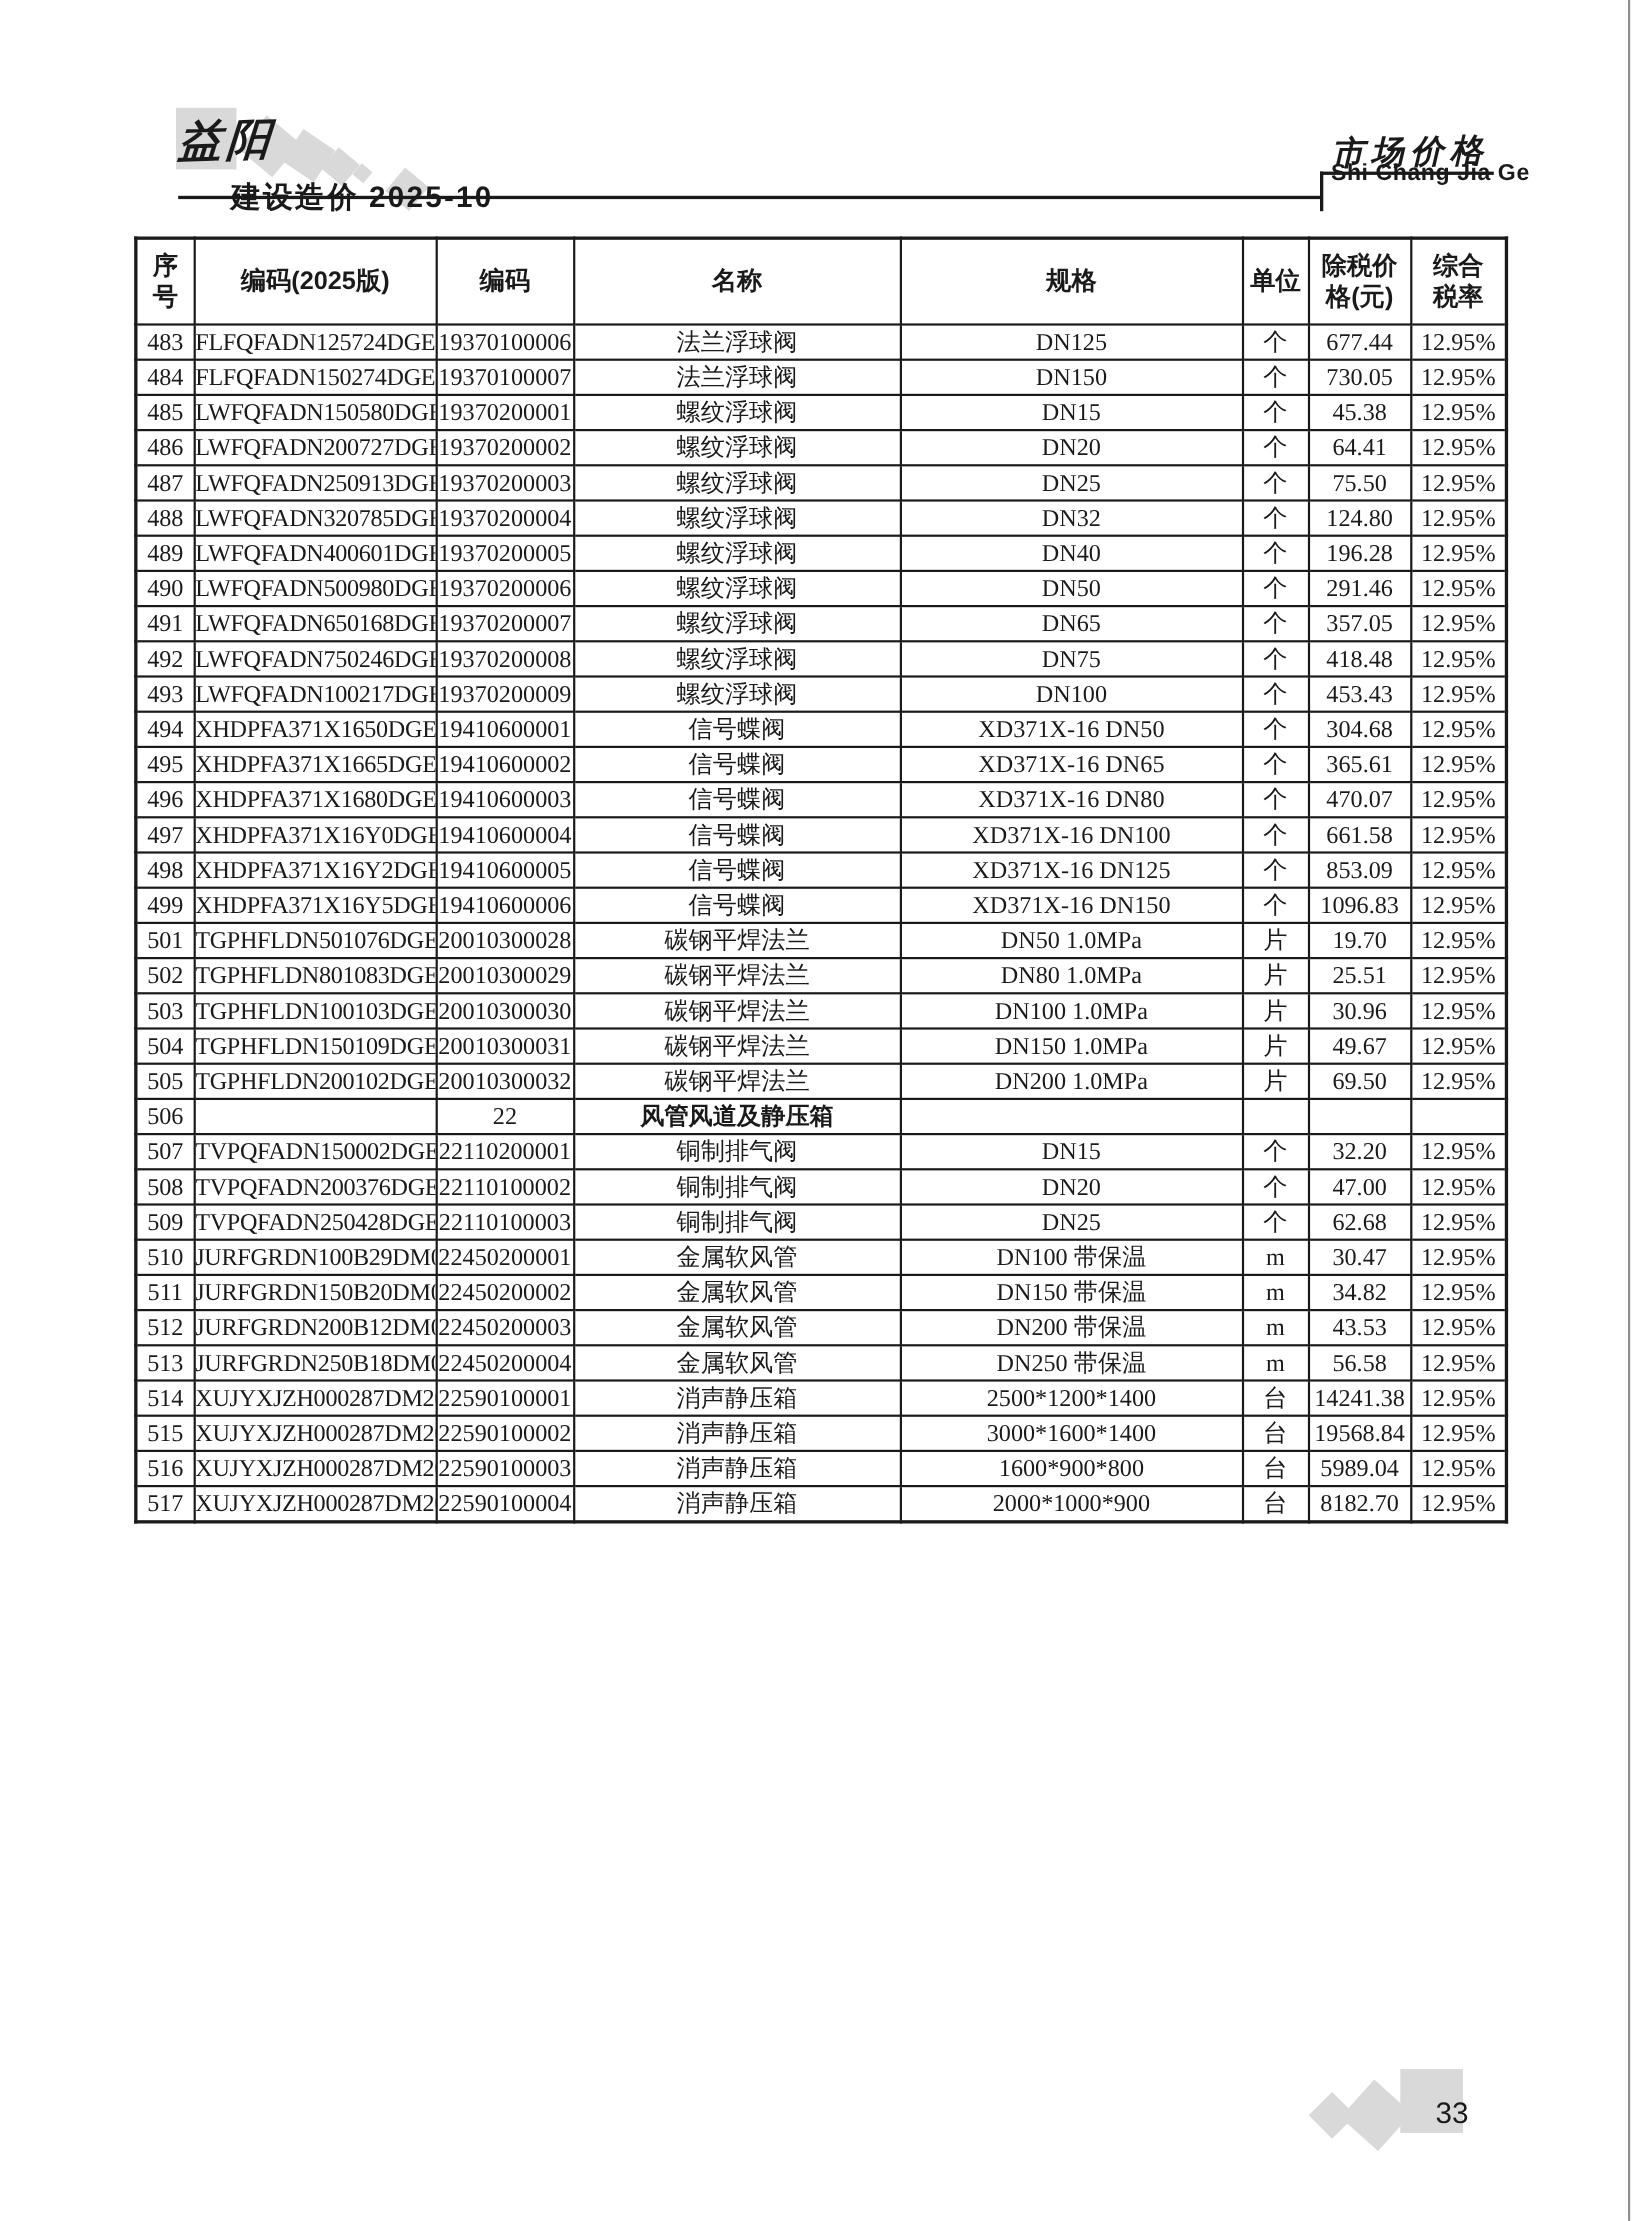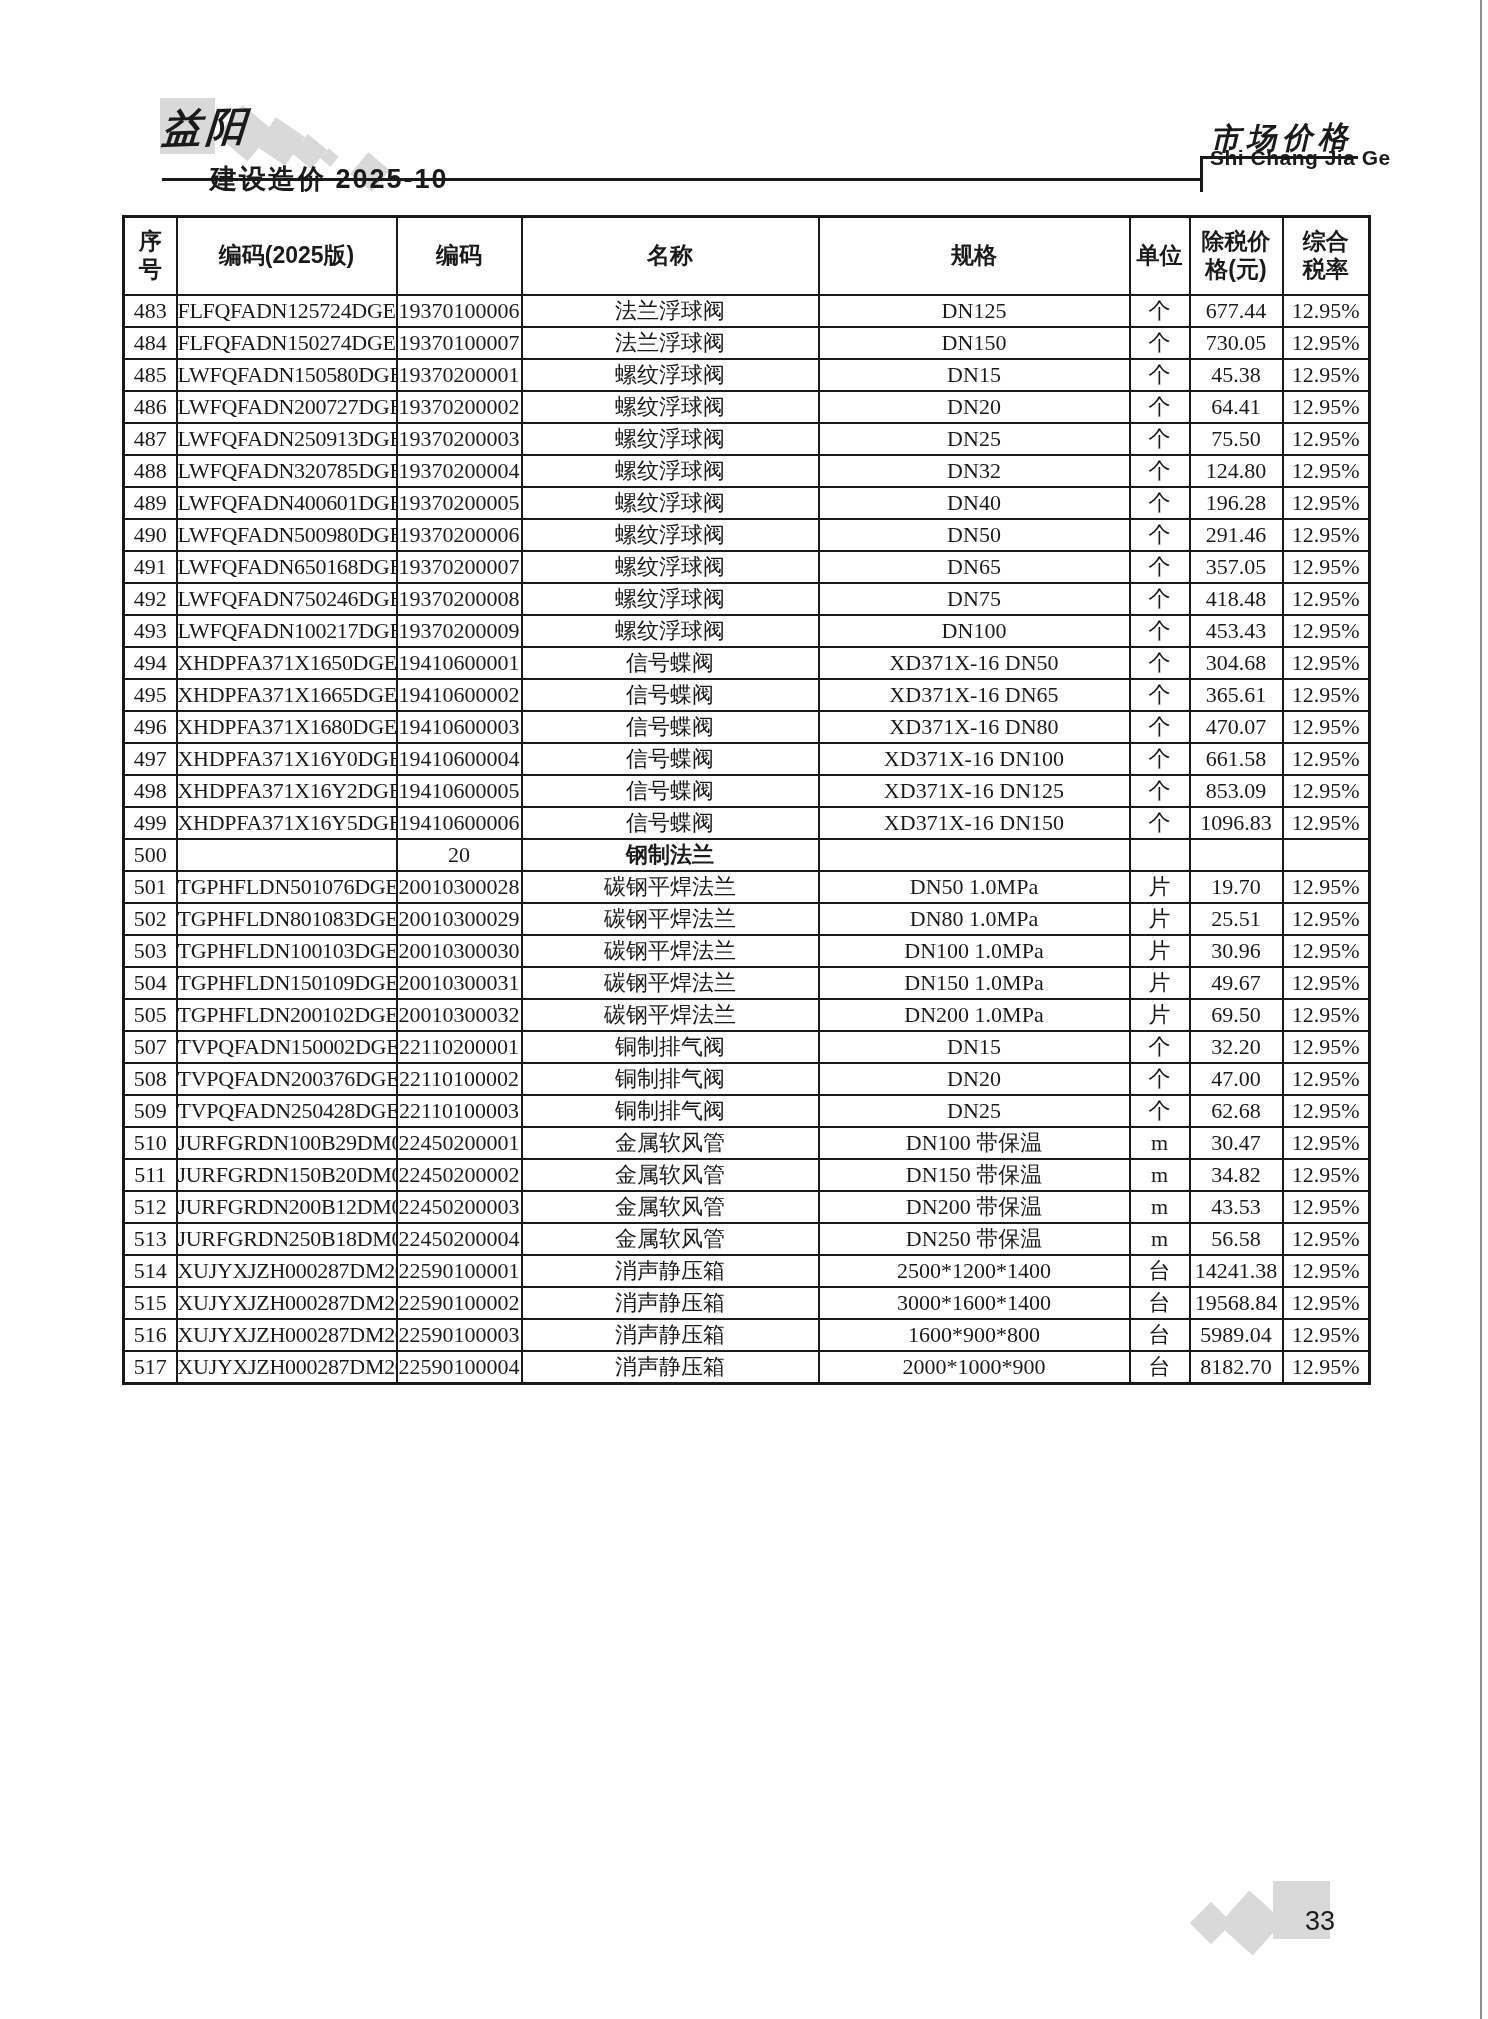--- a/index.html
+++ b/index.html
@@ -277,30 +277,20 @@
       <tr>
         <td class="cell-no">499</td>
         <td class="cell-code2025">XHDPFA371X16Y5DGE0</td>
         <td class="cell-code">19410600006</td>
         <td class="cell-name">信号蝶阀</td>
         <td class="cell-spec">XD371X-16 DN150</td>
         <td class="cell-unit">个</td>
         <td class="cell-price">1096.83</td>
         <td class="cell-tax">12.95%</td>
       </tr>
-      <tr class="section-row">
-        <td class="cell-no">500</td>
-        <td class="cell-code2025"></td>
-        <td class="cell-code">20</td>
-        <td class="cell-name">钢制法兰</td>
-        <td class="cell-spec"></td>
-        <td class="cell-unit"></td>
-        <td class="cell-price"></td>
-        <td class="cell-tax"></td>
-      </tr>
       <tr>
         <td class="cell-no">501</td>
         <td class="cell-code2025">TGPHFLDN501076DGE0</td>
         <td class="cell-code">20010300028</td>
         <td class="cell-name">碳钢平焊法兰</td>
         <td class="cell-spec">DN50 1.0MPa</td>
         <td class="cell-unit">片</td>
         <td class="cell-price">19.70</td>
         <td class="cell-tax">12.95%</td>
       </tr>
@@ -337,20 +327,30 @@
       <tr>
         <td class="cell-no">505</td>
         <td class="cell-code2025">TGPHFLDN200102DGE0</td>
         <td class="cell-code">20010300032</td>
         <td class="cell-name">碳钢平焊法兰</td>
         <td class="cell-spec">DN200 1.0MPa</td>
         <td class="cell-unit">片</td>
         <td class="cell-price">69.50</td>
         <td class="cell-tax">12.95%</td>
       </tr>
+      <tr class="section-row">
+        <td class="cell-no">506</td>
+        <td class="cell-code2025"></td>
+        <td class="cell-code">22</td>
+        <td class="cell-name">风管风道及静压箱</td>
+        <td class="cell-spec"></td>
+        <td class="cell-unit"></td>
+        <td class="cell-price"></td>
+        <td class="cell-tax"></td>
+      </tr>
       <tr>
         <td class="cell-no">507</td>
         <td class="cell-code2025">TVPQFADN150002DGE0</td>
         <td class="cell-code">22110200001</td>
         <td class="cell-name">铜制排气阀</td>
         <td class="cell-spec">DN15</td>
         <td class="cell-unit">个</td>
         <td class="cell-price">32.20</td>
         <td class="cell-tax">12.95%</td>
       </tr>

